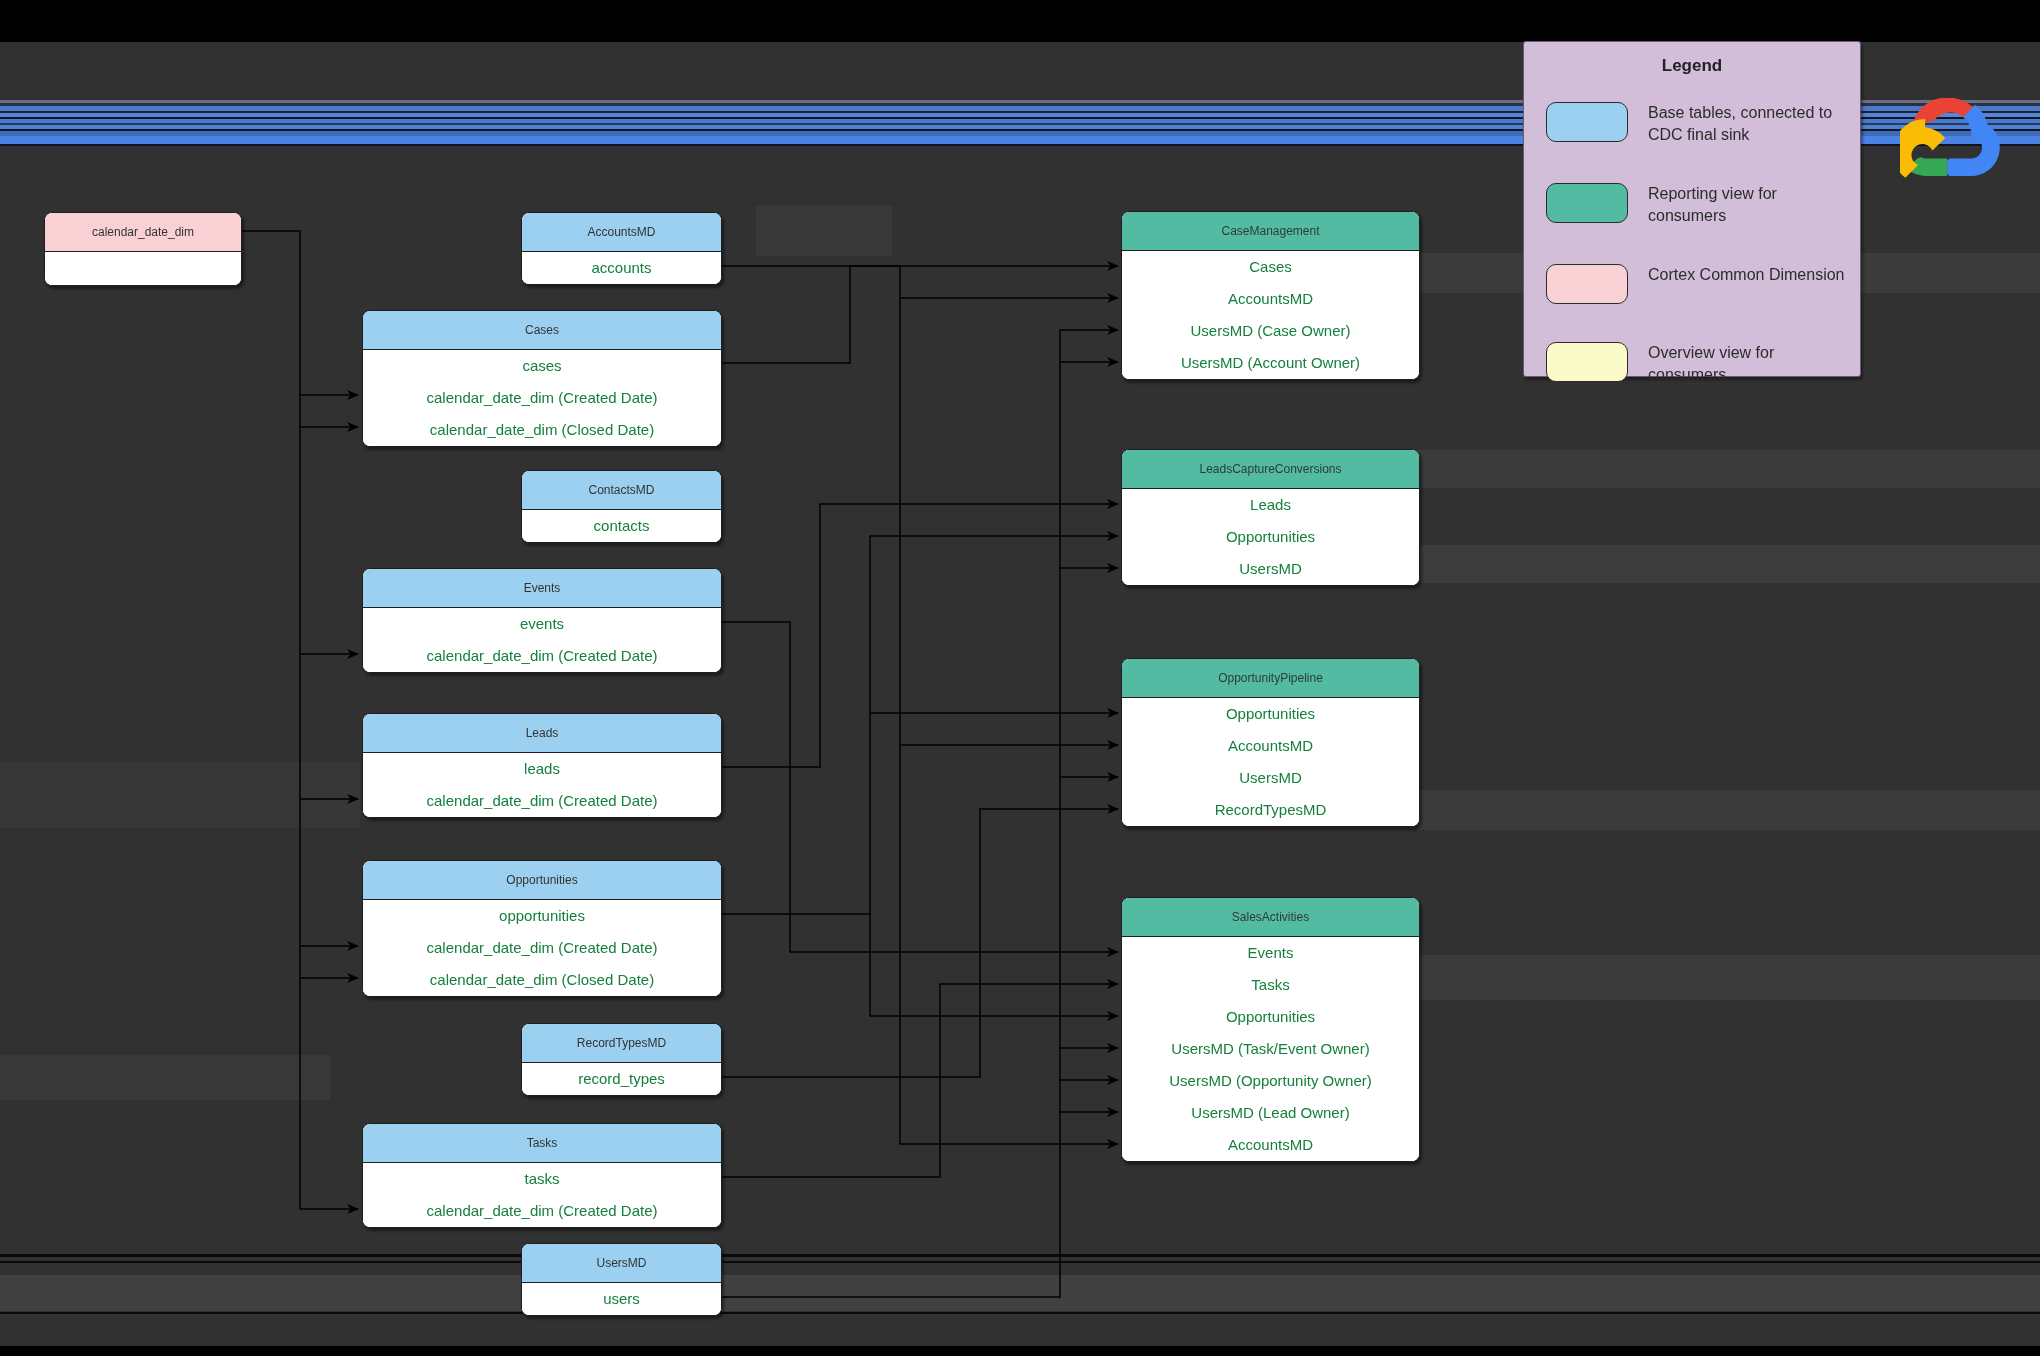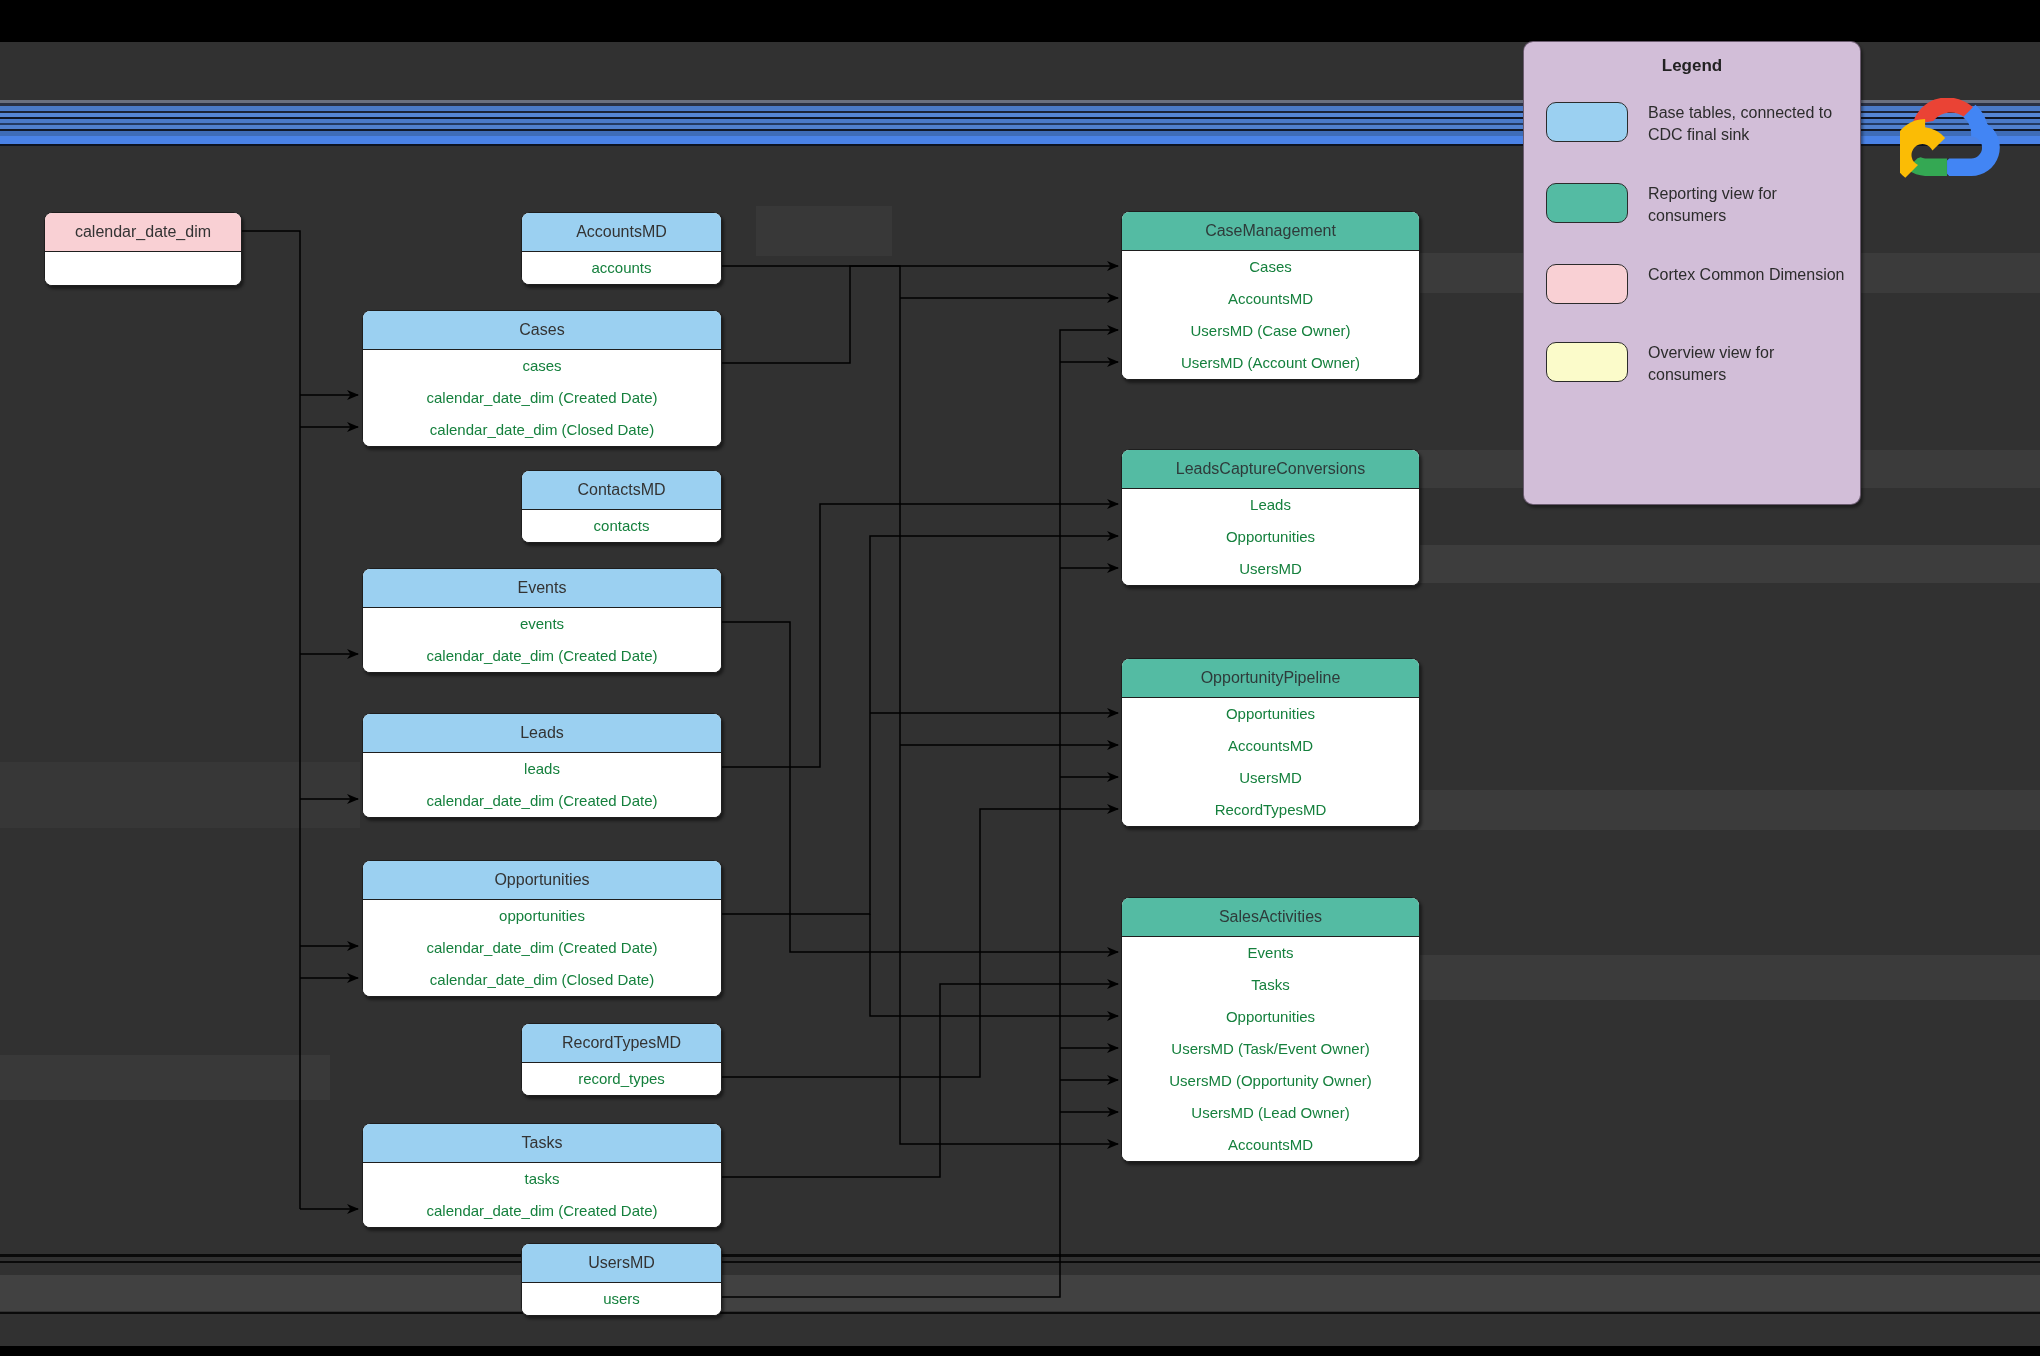--- a/index.html
+++ b/index.html
@@ -11,30 +11,30 @@
   .top-black{left:0;top:0;width:2040px;height:42px;background:#000;}
   .blue-stripes{left:0;top:100px;width:2040px;height:46px;
     background:linear-gradient(180deg,
       #6b7080 0 3px,#2b3144 3px 6px,#4b7ac8 6px 11px,#1c2436 11px 13px,
       #5585d4 13px 17px,#0f1524 17px 19px,#4a7ac9 19px 23px,#233a63 23px 25px,
       #5080cf 25px 29px,#101828 29px 31px,#3e6cb8 31px 36px,#4a82e6 36px 44px,#0d1320 44px 46px);}
   .bottom-black{left:0;top:1346px;width:2040px;height:10px;background:#000;}
   
   .tbl{position:absolute;z-index:2;background:#fff;border:1px solid #1e1e1e;border-radius:8px;
        box-shadow:2px 3px 3px rgba(0,0,0,0.45);overflow:hidden;}
-  .tbl-h{height:38px;line-height:38px;text-align:center;font-size:16px;color:#333;
+  .tbl-h{height:38px;line-height:38px;text-align:center;font-size:12px;color:#333;
          border-bottom:1px solid #1e1e1e;font-weight:400;}
   .tbl.blue  .tbl-h{background:#9bd0f1;}
   .tbl.green .tbl-h{background:#54bba3;color:#2e3b3a;}
   .tbl.pink  .tbl-h{background:#f9d0d4;}
   .tbl-r{height:32px;line-height:32px;text-align:center;font-size:15px;color:#15803d;background:#fff;}
   .tbl-empty{height:33px;background:#fff;}
   
-  .legend{position:absolute;left:1523px;top:41px;width:338px;height:464px;z-index:3;
-          background:#d2bed8;border:1px solid rgba(20,10,25,0.55);border-radius:10px;
+  .legend{position:absolute;left:1523px;top:41px;width:338px;height:336px;z-index:3;
+          background:#d2bed8;border:1px solid rgba(20,10,25,0.55);border-radius:3px;
           box-shadow:2px 3px 3px rgba(0,0,0,0.4);box-sizing:border-box;padding:14px 0 0 0;}
   .legend-title{text-align:center;font-size:17px;font-weight:bold;color:#222;margin-bottom:26px;}
   .legend-item{display:flex;align-items:flex-start;margin:0 14px 38px 22px;}
   .sw{width:80px;height:38px;border:1px solid #2b2b2b;border-radius:10px;flex:0 0 auto;}
   .sw0{background:#9bd0f1;} .sw1{background:#54bba3;} .sw2{background:#fbfbca;} .sw3{background:#f9d0d4;}
   .legend-label{margin-left:20px;font-size:16px;color:#2c2c2c;line-height:1.35;}
   
   svg.wires{position:absolute;left:0;top:0;z-index:1;}
   .logo{position:absolute;left:1900px;top:98px;width:100px;height:82px;z-index:3;}
 </style>

